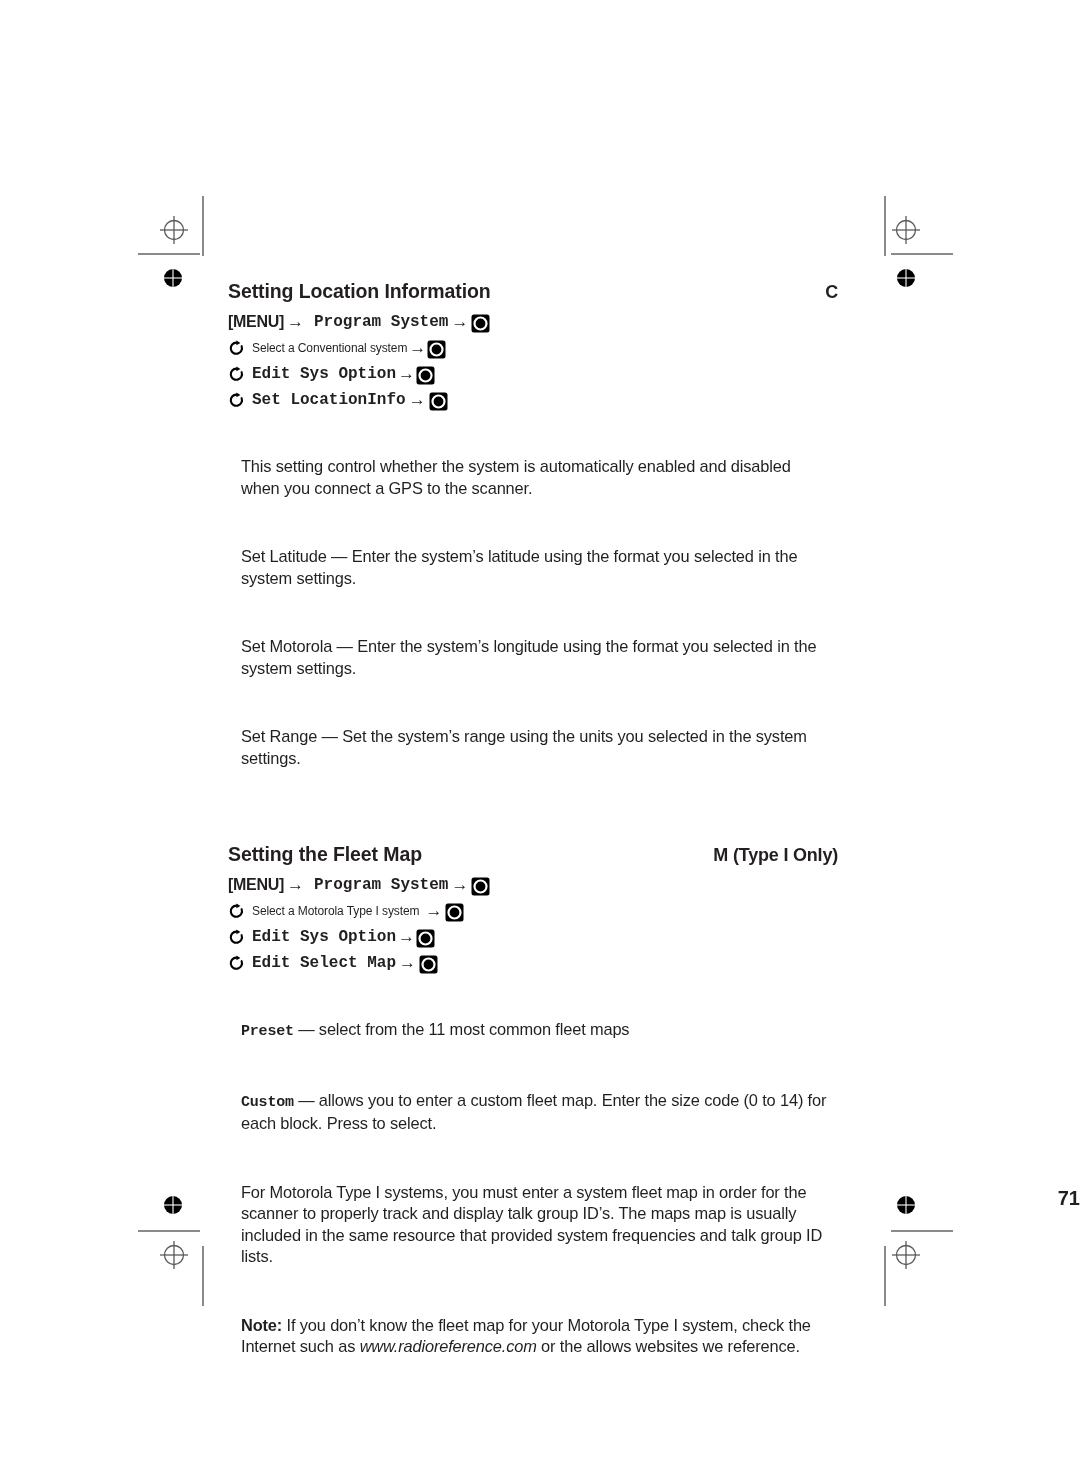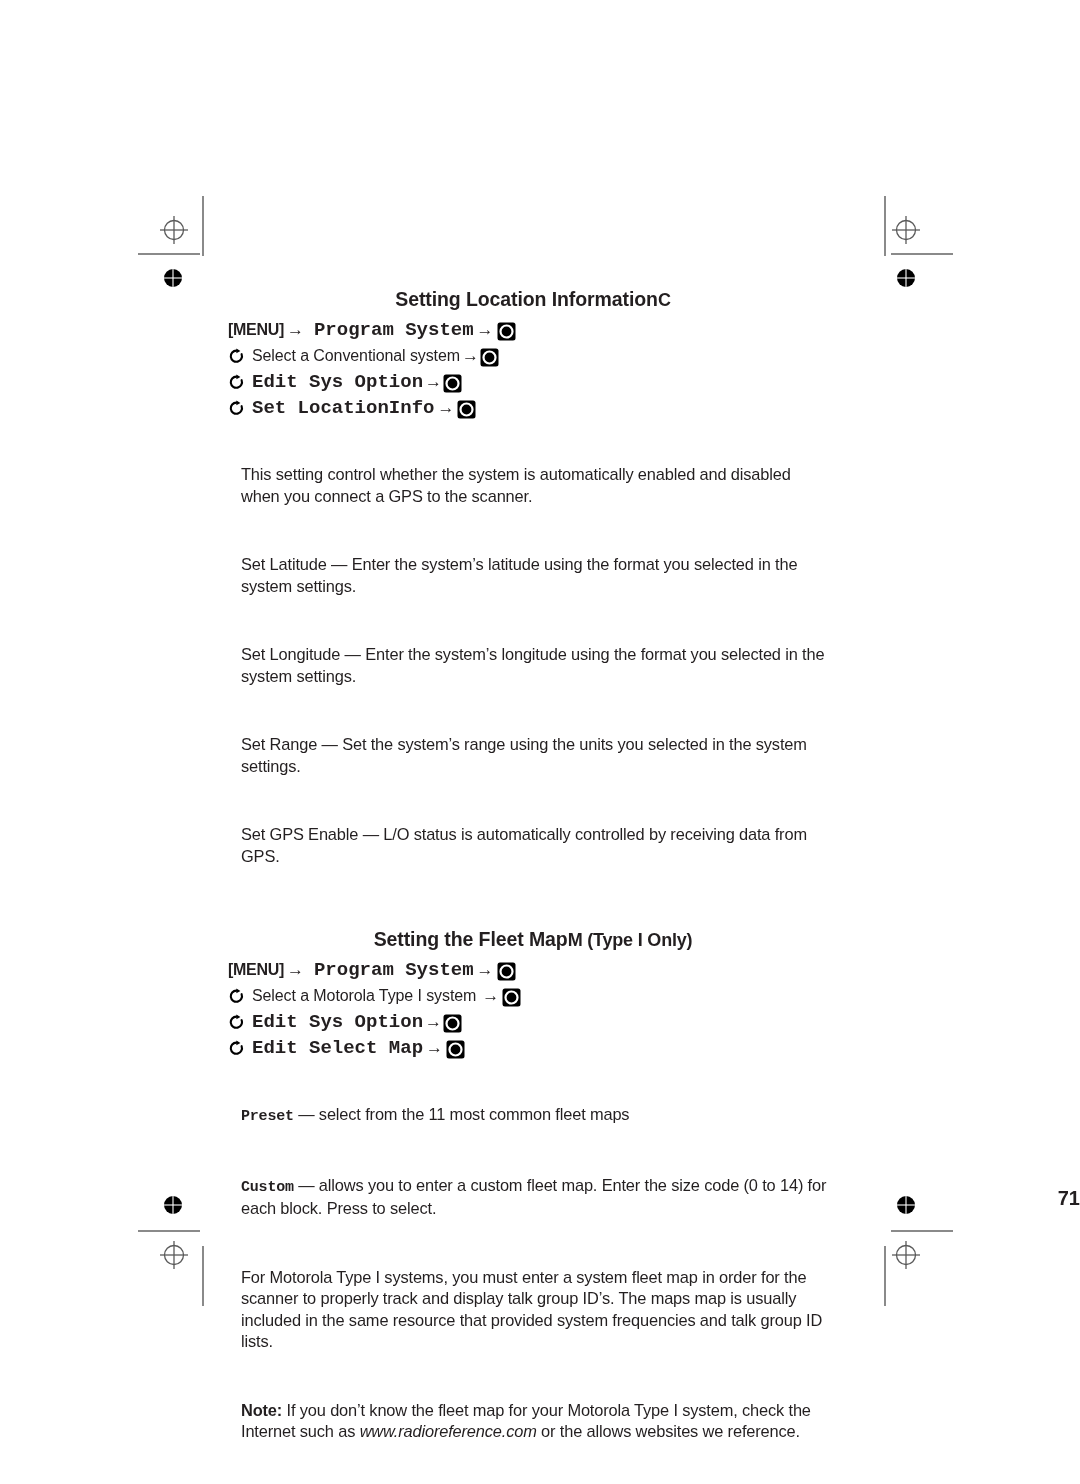--- a/index.html
+++ b/index.html
@@ -43,22 +43,22 @@
   .page {
     position: absolute;
     left: 228px;
     top: 280px;
     width: 618px;
   }
 
   .section-head {
     display: flex;
     align-items: baseline;
-    justify-content: center;
-    margin: 8px 0 6px 0;
+    justify-content: space-between;
+    margin: 0 0 6px 0;
   }
   .section-title {
     font-size: 19.5px;
     font-weight: bold;
     letter-spacing: -0.1px;
     color: #231f20;
     white-space: nowrap;
   }
   .section-tag {
     font-size: 18px;
@@ -77,26 +77,26 @@
     height: 26px;
     white-space: nowrap;
   }
   .nav-menu {
     font-size: 16px;
     font-weight: bold;
     letter-spacing: -0.3px;
   }
   .nav-mono {
     font-family: "Liberation Mono", "DejaVu Sans Mono", monospace;
-    font-size: 19px;
+    font-size: 16px;
     font-weight: bold;
     letter-spacing: 0px;
   }
   .nav-plain {
-    font-size: 16px;
+    font-size: 12px;
     letter-spacing: -0.1px;
   }
   .arrow {
     font-size: 17px;
     line-height: 1;
     padding: 0 3px;
     position: relative;
     top: -1px;
   }
   .arrow.tight { padding: 0 1px 0 2px; }
@@ -300,25 +300,24 @@
           </svg>
         </span>
       </div>
     </div>
 
     <div class="gap-lg"></div>
     <p class="body">This setting control whether the system is automatically enabled and disabled when you connect a GPS to the scanner.</p>
     <div class="gap-md"></div>
     <p class="body">Set Latitude — Enter the system’s latitude using the format you selected in the system settings.</p>
     <div class="gap-md"></div>
-    <p class="body">Set Longitude — Enter the system’s longitude using the format you selected in the system settings.</p>
+    <p class="body">Set Motorola — Enter the system’s longitude using the format you selected in the system settings.</p>
     <div class="gap-md"></div>
     <p class="body">Set Range — Set the system’s range using the units you selected in the system settings.</p>
     <div class="gap-md"></div>
-    <p class="body">Set GPS Enable — L/O status is automatically controlled by receiving data from GPS.</p>
   </div>
 
   <div class="gap-xl"></div>
 
   <div>
     <div class="section-head">
       <div class="section-title">Setting the Fleet Map</div>
       <div class="section-tag">M (Type I Only)</div>
     </div>
 

